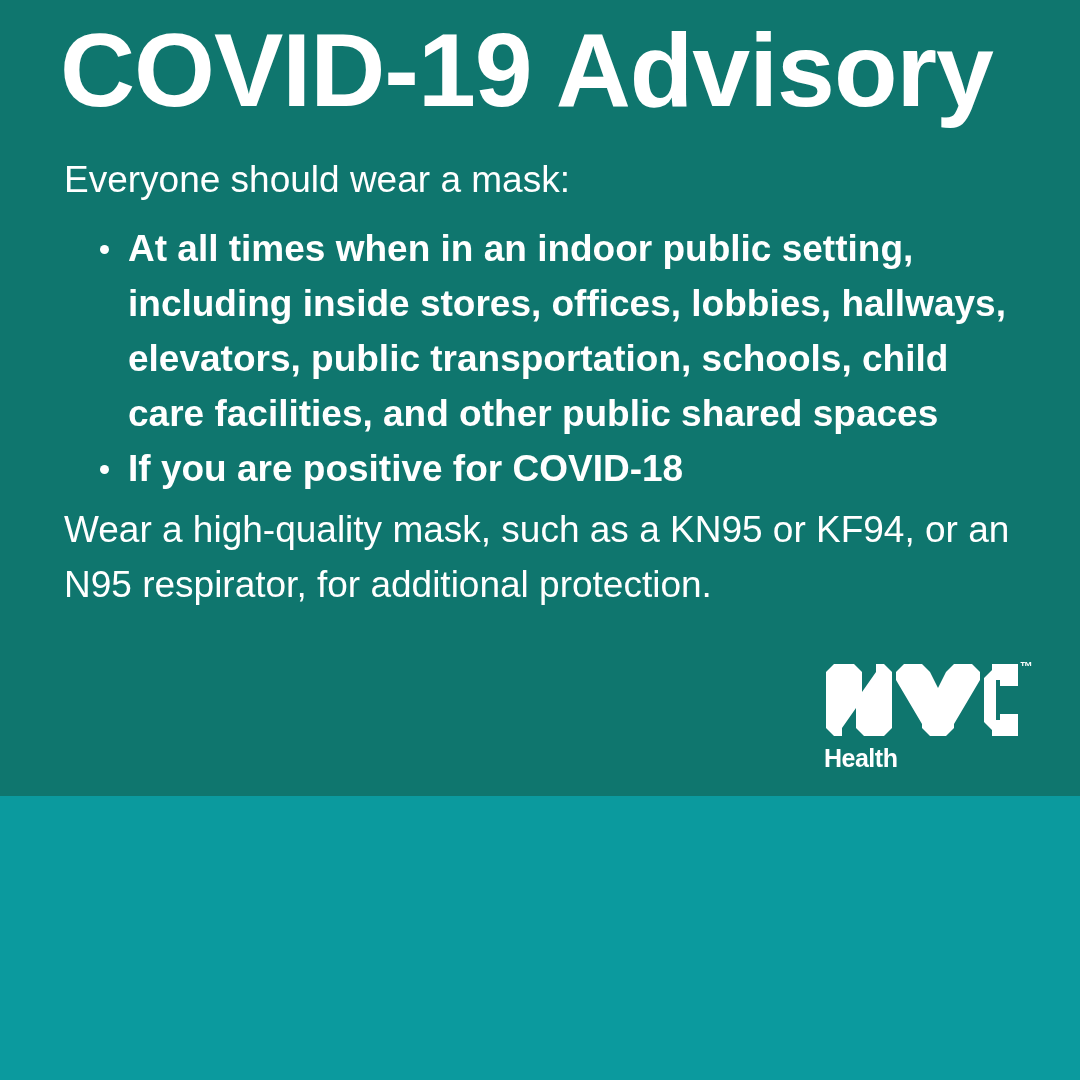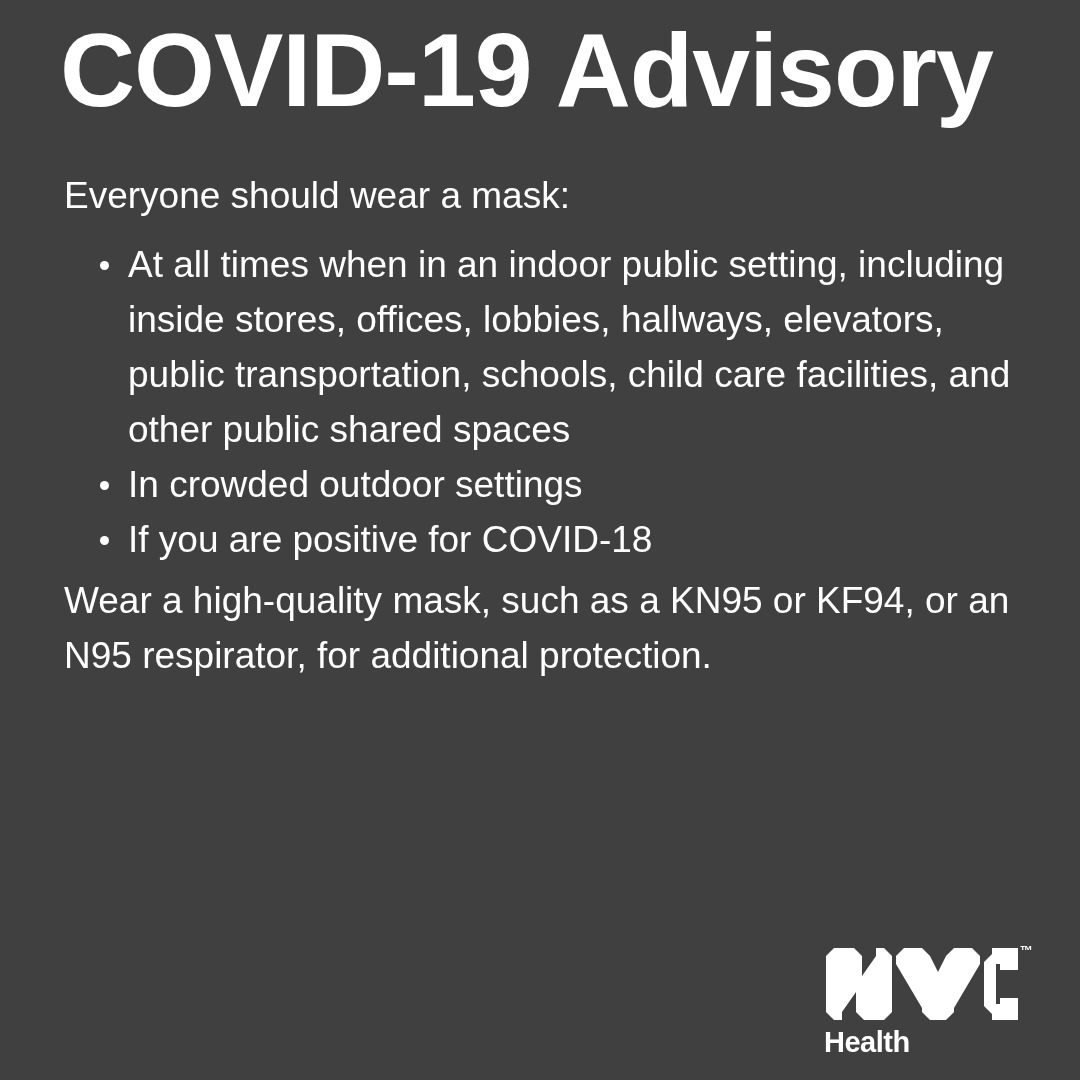--- a/index.html
+++ b/index.html
@@ -9,22 +9,22 @@
   body {
     width: 1080px;
     height: 1080px;
     background: #0b9a9e;
     font-family: "Liberation Sans", sans-serif;
     overflow: hidden;
   }
   .poster {
     position: relative;
     width: 1080px;
-    height: 1080px;
-    background: #404040;
+    height: 796px;
+    background: #0f766e;
     box-sizing: border-box;
   }
 
   
   .title {
     position: absolute;
     left: 60px;
     top: 14px;
     width: 980px;
     color: #ffffff;
@@ -33,21 +33,21 @@
     font-size: 104px;
     line-height: 112px;
     letter-spacing: -1px;
     white-space: nowrap;
   }
 
   
   .body-block {
     position: absolute;
     left: 0;
-    top: 168px;
+    top: 152px;
     width: 1080px;
   }
   .lead {
     color: #ffffff;
     font-size: 37px;
     line-height: 55px;
     padding-left: 64px;
     padding-right: 40px;
     font-weight: normal;
   }
@@ -58,21 +58,21 @@
     padding: 0;
     margin-top: 14px;
   }
   .bullet {
     position: relative;
     color: #ffffff;
     font-size: 37px;
     line-height: 55px;
     padding-left: 128px;
     padding-right: 52px;
-    font-weight: normal;
+    font-weight: bold;
   }
   .bullet .dot {
     position: absolute;
     left: 100px;
     top: 24px;
     width: 9px;
     height: 9px;
     background: #ffffff;
     border-radius: 50%;
   }
@@ -111,45 +111,41 @@
     top: -2px;
     color: #ffffff;
     font-size: 13px;
     font-weight: bold;
     line-height: 1;
     letter-spacing: 0px;
   }
   .logo-word {
     margin-top: 4px;
     color: #ffffff;
-    font-size: 29px;
+    font-size: 25px;
     font-weight: bold;
     line-height: 32px;
     letter-spacing: -0.5px;
   }
 </style>
 </head>
 <body>
 
 <div class="poster">
 
   <div class="title">COVID-19 Advisory</div>
 
   <div class="body-block">
 
     <div class="lead">Everyone should wear a mask:</div>
 
     <ul class="bullets">
       <li class="bullet">
         <span class="dot"></span>
         <span>At all times when in an indoor public setting, including inside stores, offices, lobbies, hallways, elevators, public transportation, schools, child care facilities, and other public shared spaces</span>
-      </li>
-      <li class="bullet">
-        <span class="dot"></span>
-        <span>In crowded outdoor settings</span>
       </li>
       <li class="bullet">
         <span class="dot"></span>
         <span>If you are positive for COVID-18</span>
       </li>
     </ul>
 
     <div class="closing">Wear a high-quality mask, such as a KN95 or KF94, or an N95 respirator, for additional protection.</div>
   </div>
 

